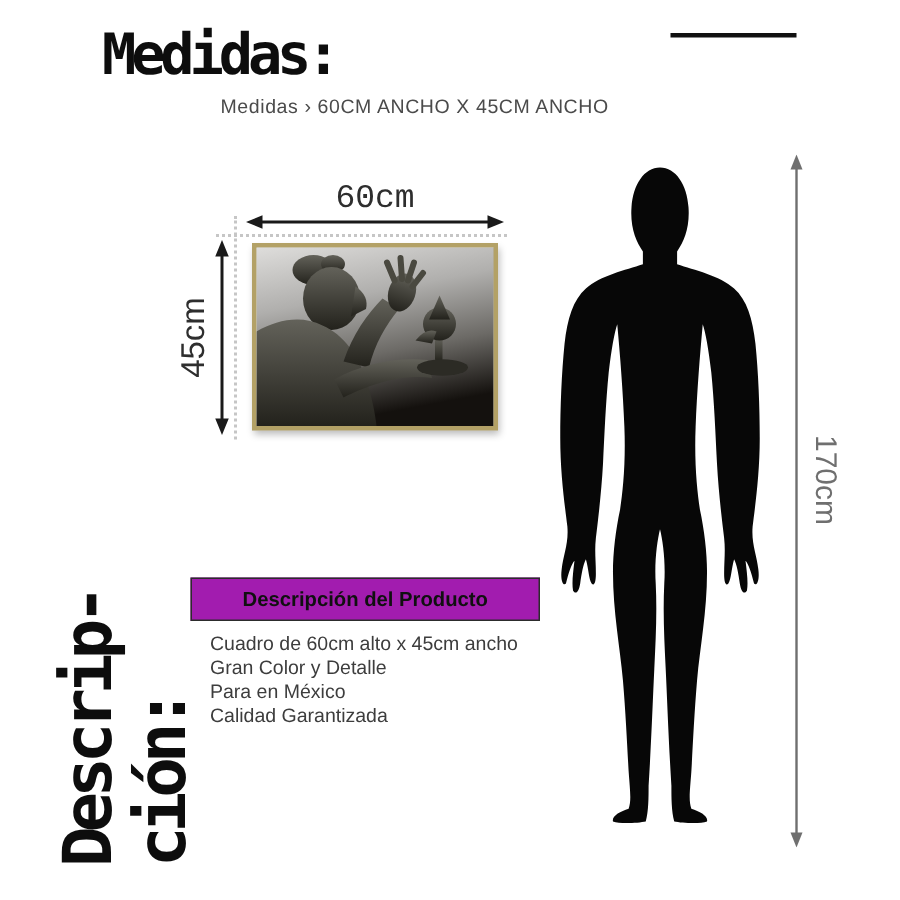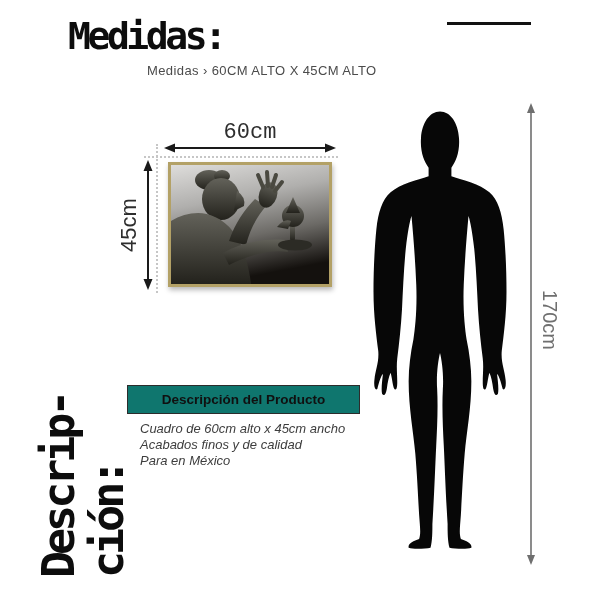--- a/index.html
+++ b/index.html
@@ -50,35 +50,35 @@
   
   .vertical-title {
     left: -36px; top: 408px; width: 240px; height: 100px;
     transform: rotate(-90deg);
     font-family: "DejaVu Sans Mono", monospace;
     font-weight: bold; font-size: 45px; line-height: 49px; letter-spacing: -0.09em;
     color: #0d0d0d; text-align: left;
   }
   .desc-box {
     left: 127px; top: 385px; width: 233px; height: 29px;
-    border: 1.5px solid #2c2c2c; background: #0f766e;
+    border: 1.5px solid #2c2c2c; background: #a21caf;
     display: flex; align-items: center; justify-content: center;
     font-size: 13.5px; font-weight: bold; color: #101010;
   }
   .desc-list {
     left: 140px; top: 421px; width: 232px;
     font-size: 13px; line-height: 16px; color: #3d3d3d;
   }
-  .desc-list .item { display: block; font-style: italic; }
+  .desc-list .item { display: block; }
 </style>
 </head>
 <body>
 
 <div class="abs title">Medidas:</div>
-<div class="abs subtitle">Medidas › 60CM ALTO X 45CM ALTO</div>
+<div class="abs subtitle">Medidas › 60CM ANCHO X 45CM ANCHO</div>
 <div class="abs top-rule"></div>
 
 <div class="abs dotted-h"></div>
 <div class="abs dotted-v"></div>
 
 <svg class="abs arrow-svg" style="left:164px; top:142px;" width="172" height="12" viewBox="0 0 172 12">
   <line x1="8" y1="6" x2="164" y2="6" stroke="#1a1a1a" stroke-width="2"></line>
   <polygon points="0,6 11,1.5 11,10.5" fill="#1a1a1a"></polygon>
   <polygon points="172,6 161,1.5 161,10.5" fill="#1a1a1a"></polygon>
 </svg>
@@ -183,15 +183,16 @@
   <span>Descrip-</span><br>
   <span>ción:</span>
 </div>
 
 <div class="abs desc-box">
   <span>Descripción del Producto</span>
 </div>
 
 <div class="abs desc-list">
   <span class="item">Cuadro de 60cm alto x 45cm ancho</span>
-  <span class="item">Acabados finos y de calidad</span>
+  <span class="item">Gran Color y Detalle</span>
   <span class="item">Para en México</span>
+  <span class="item">Calidad Garantizada</span>
 </div>
 
 </body></html>

